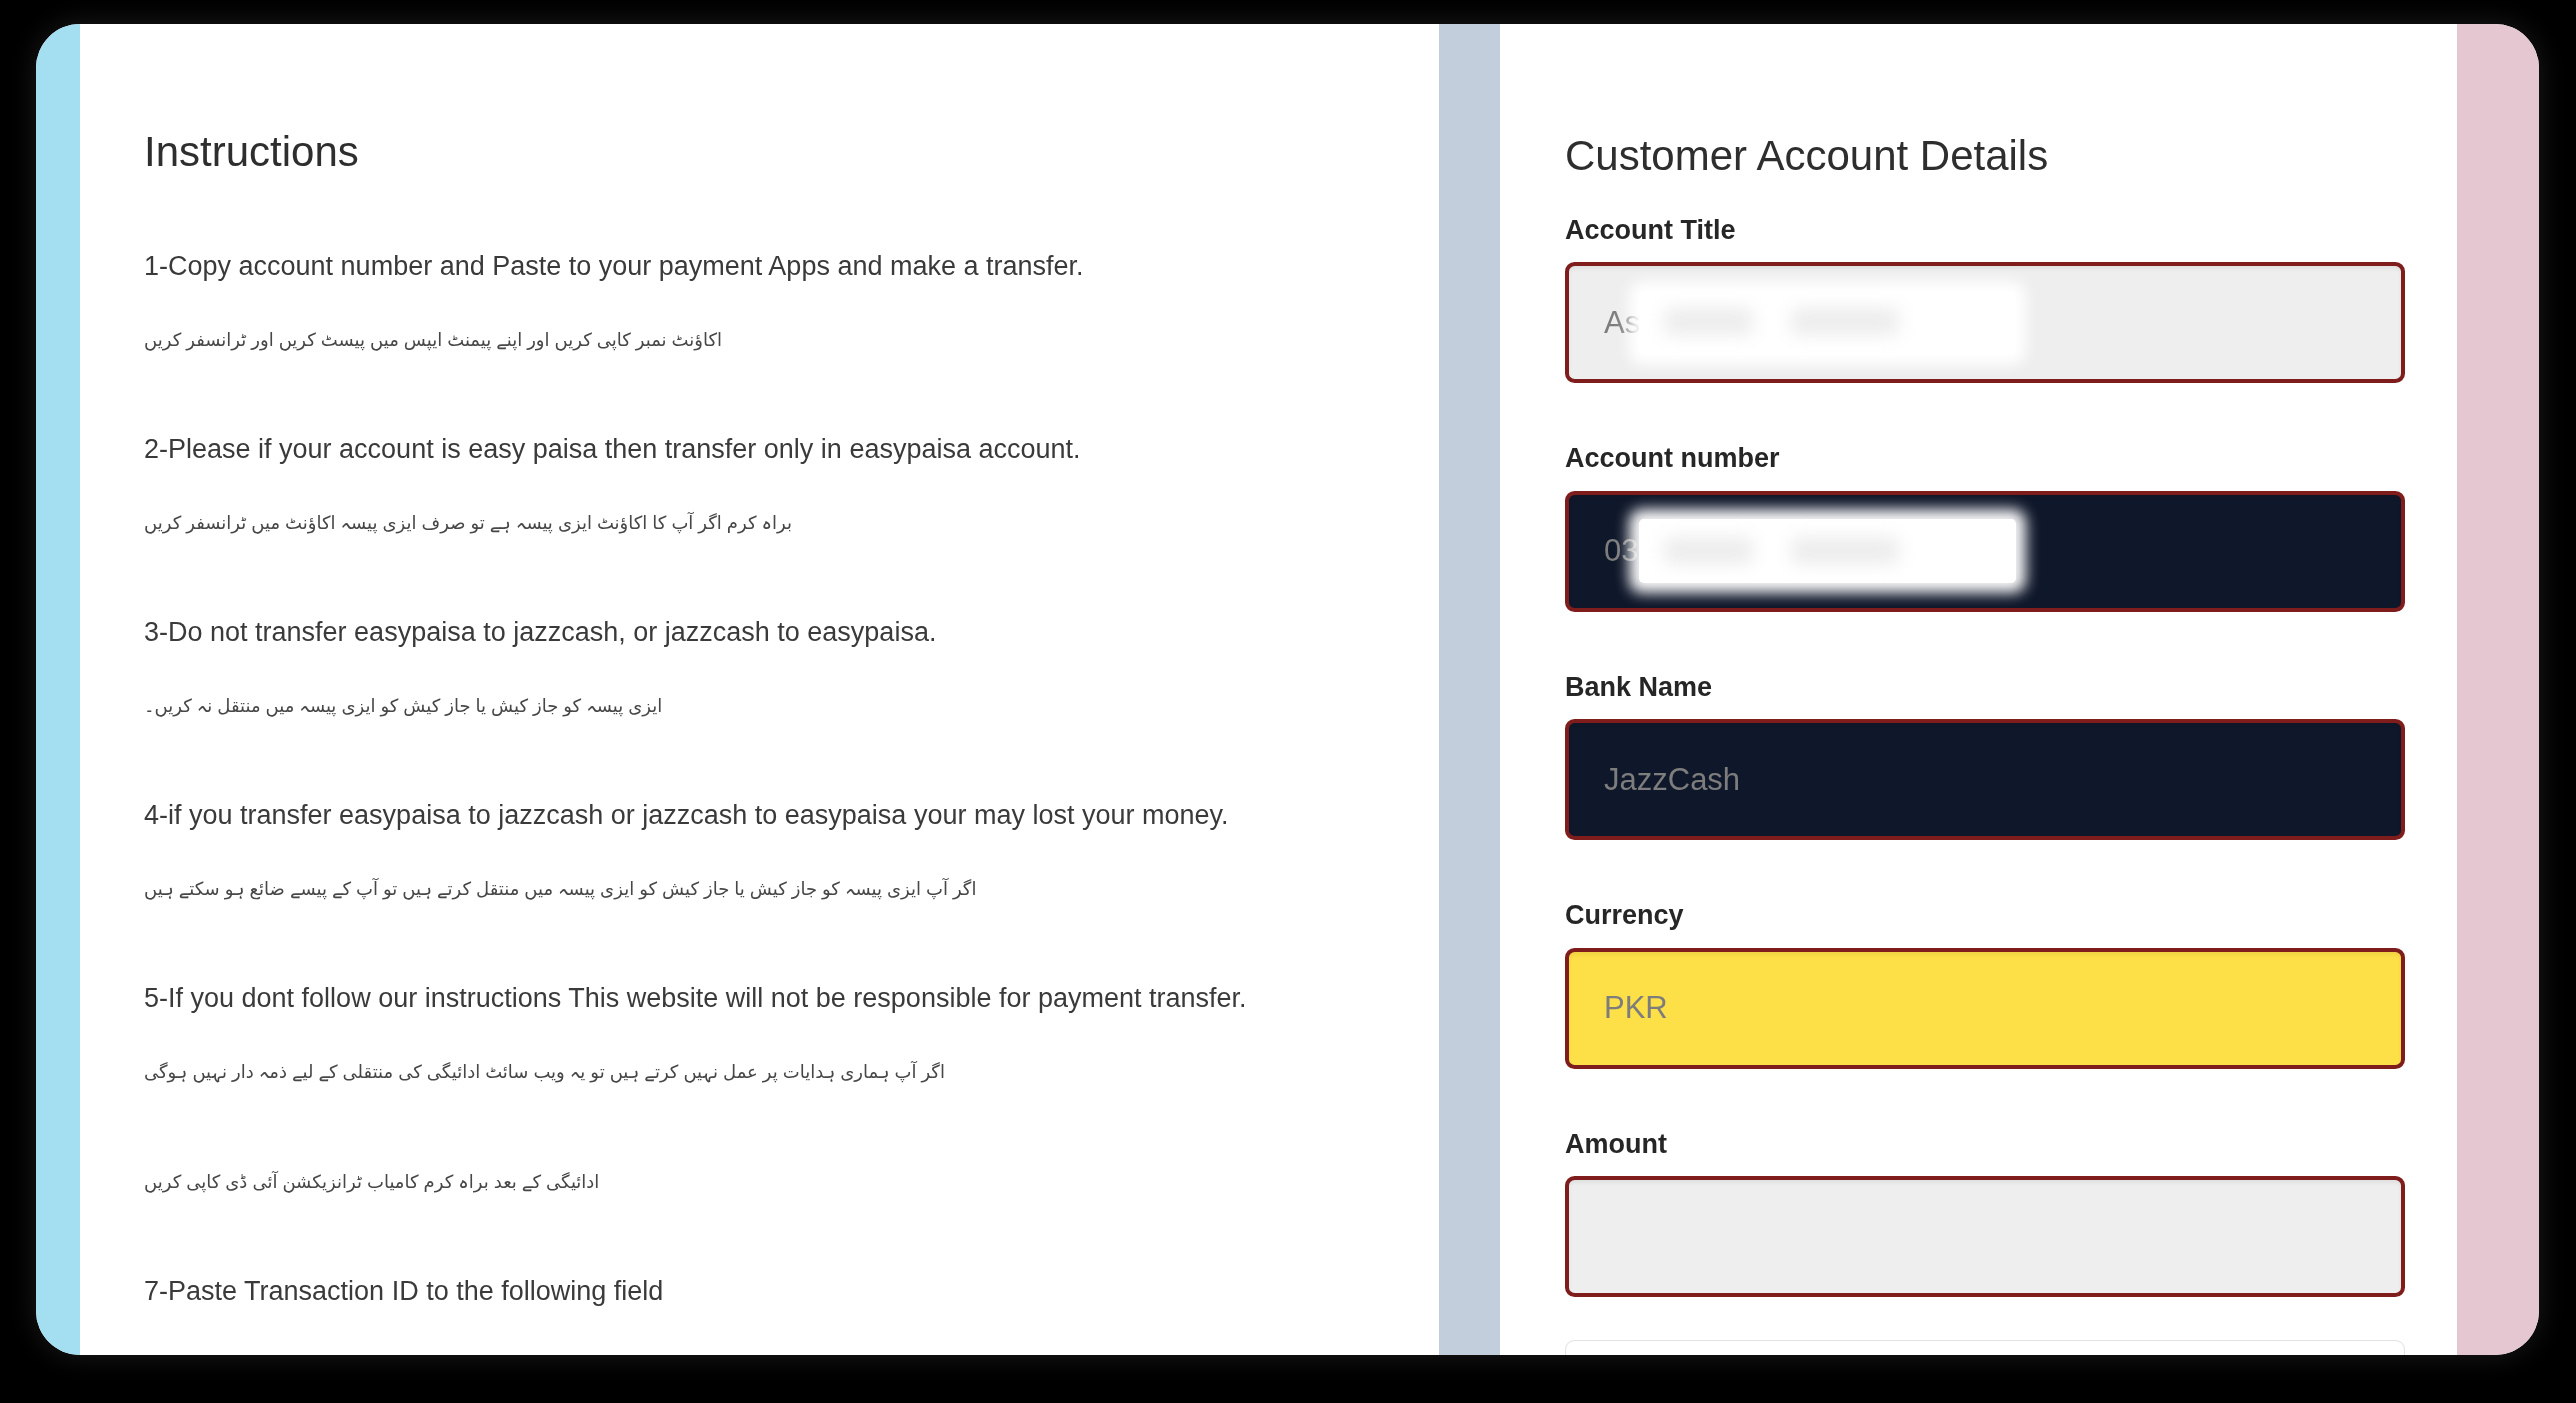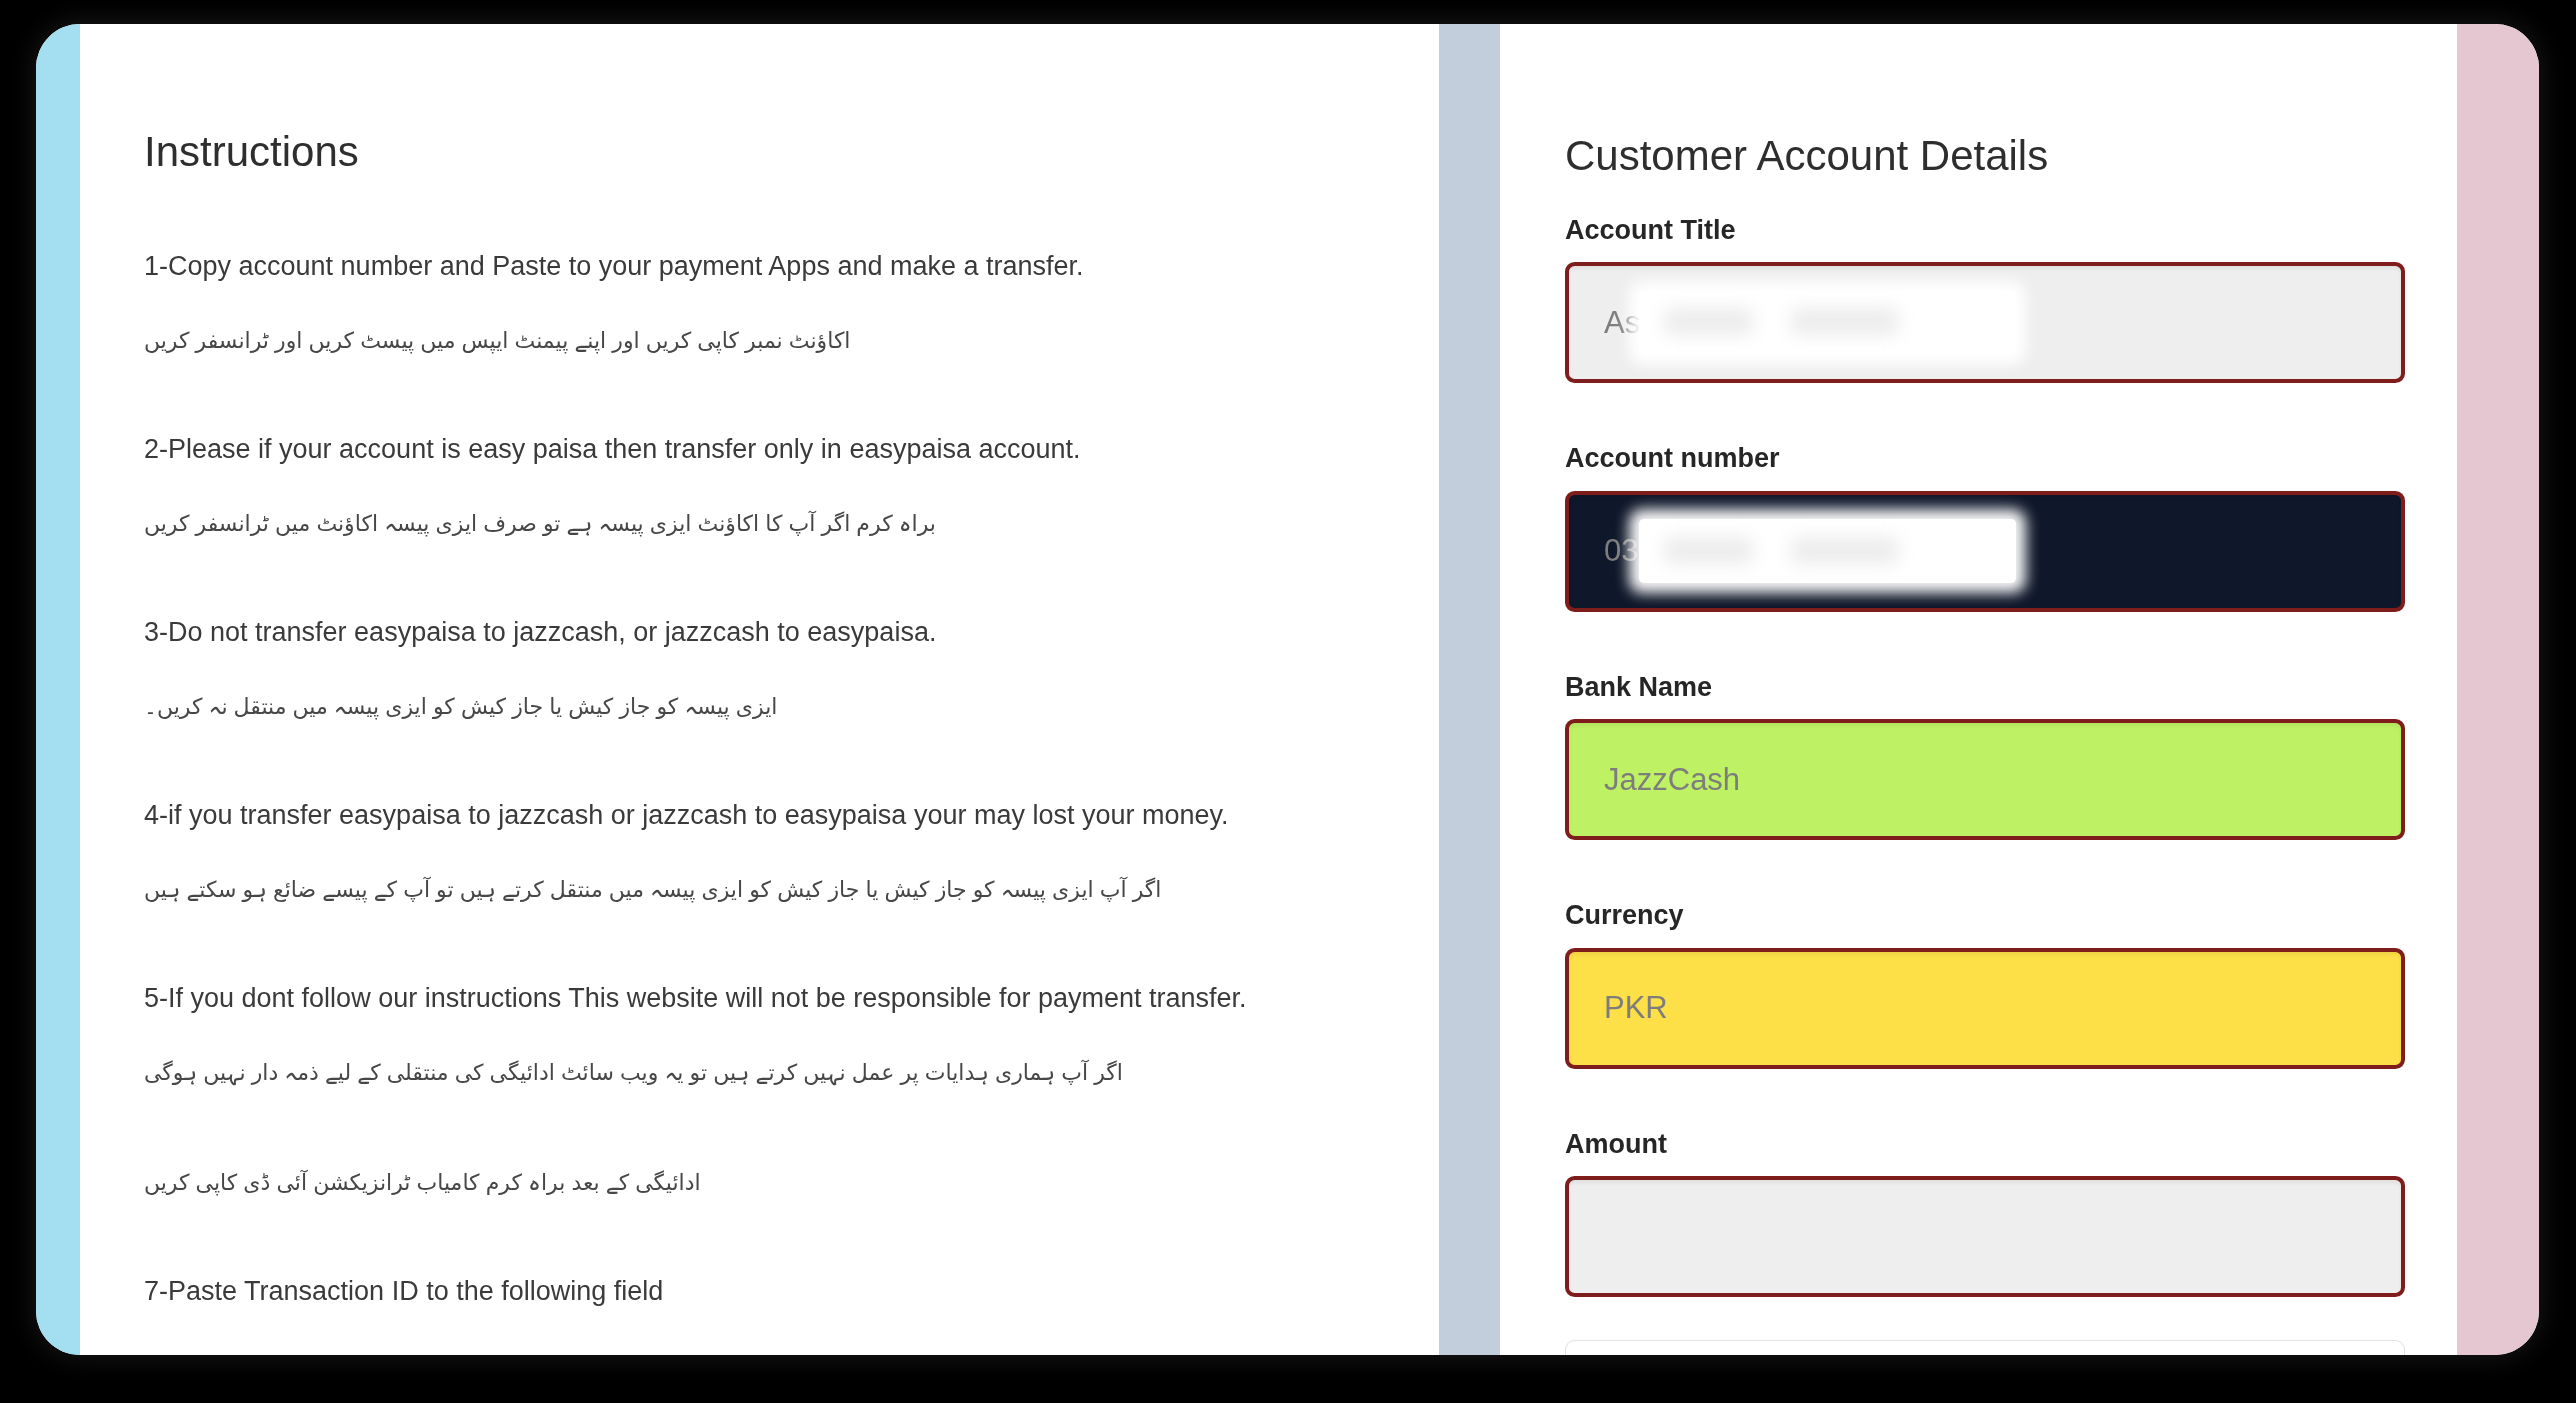--- a/index.html
+++ b/index.html
@@ -34,21 +34,21 @@
     color:#2e2e2e;margin:0;
   }
   .panel-instructions h1.panel-title{margin-bottom:74px;}
   .panel-account h1.panel-title{margin-bottom:35px;}
 
   p.instr-en{
     font-size:27px;line-height:33px;color:#3a3a3a;
     margin:0 0 40px 0;
   }
   p.instr-ur{
-    font-size:22px;line-height:35px;color:#474747;
+    font-size:18px;line-height:35px;color:#474747;
     margin:0 0 75px 0;
   }
 
   .field{margin-bottom:60px;}
   .field:last-of-type{margin-bottom:43px;}
   .field-label{
     display:block;font-size:27px;line-height:31px;
     font-weight:bold;color:#262626;margin-bottom:16.4px;
   }
   .input-box{
@@ -144,21 +144,21 @@
   <div class="field">
     <span class="field-label">Account number</span>
     <div class="input-box" style="background: #0f172a;">
       <span class="input-value">03</span>
     <div class="redaction"></div>
           </div>
   </div>
 
   <div class="field">
     <span class="field-label">Bank Name</span>
-    <div class="input-box" style="background: #bef264;">
+    <div class="input-box" style="background: #0f172a;">
       <span class="input-value">JazzCash</span>
     </div>
   </div>
 
   <div class="field">
     <span class="field-label">Currency</span>
     <div class="input-box" style="background: #fde047;">
       <span class="input-value">PKR</span>
     </div>
   </div>

